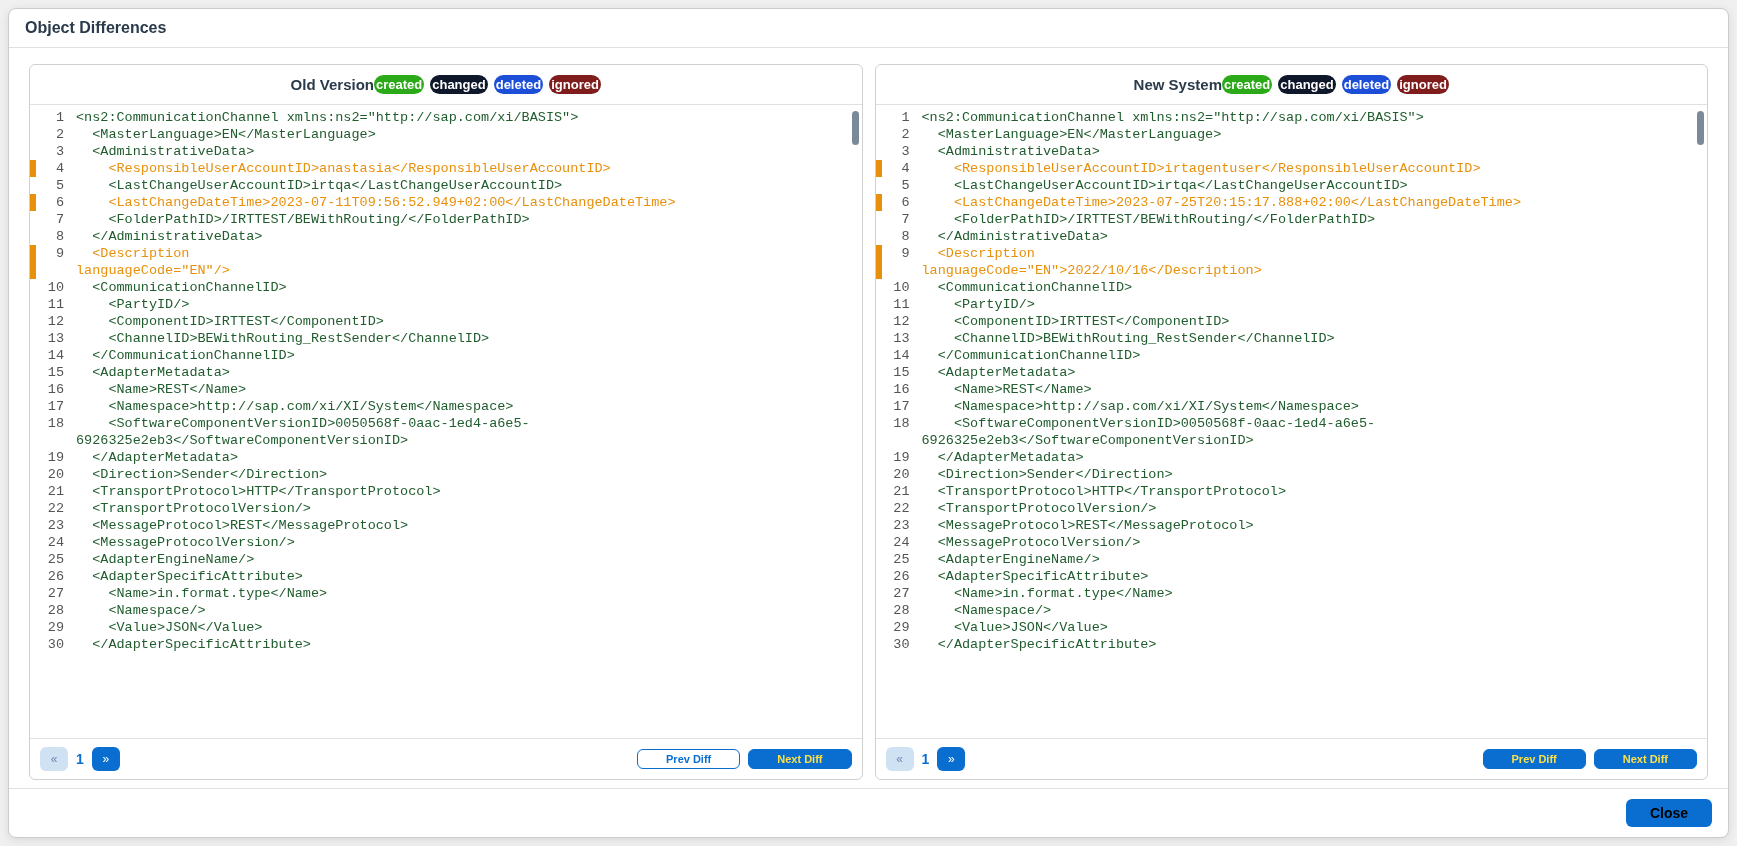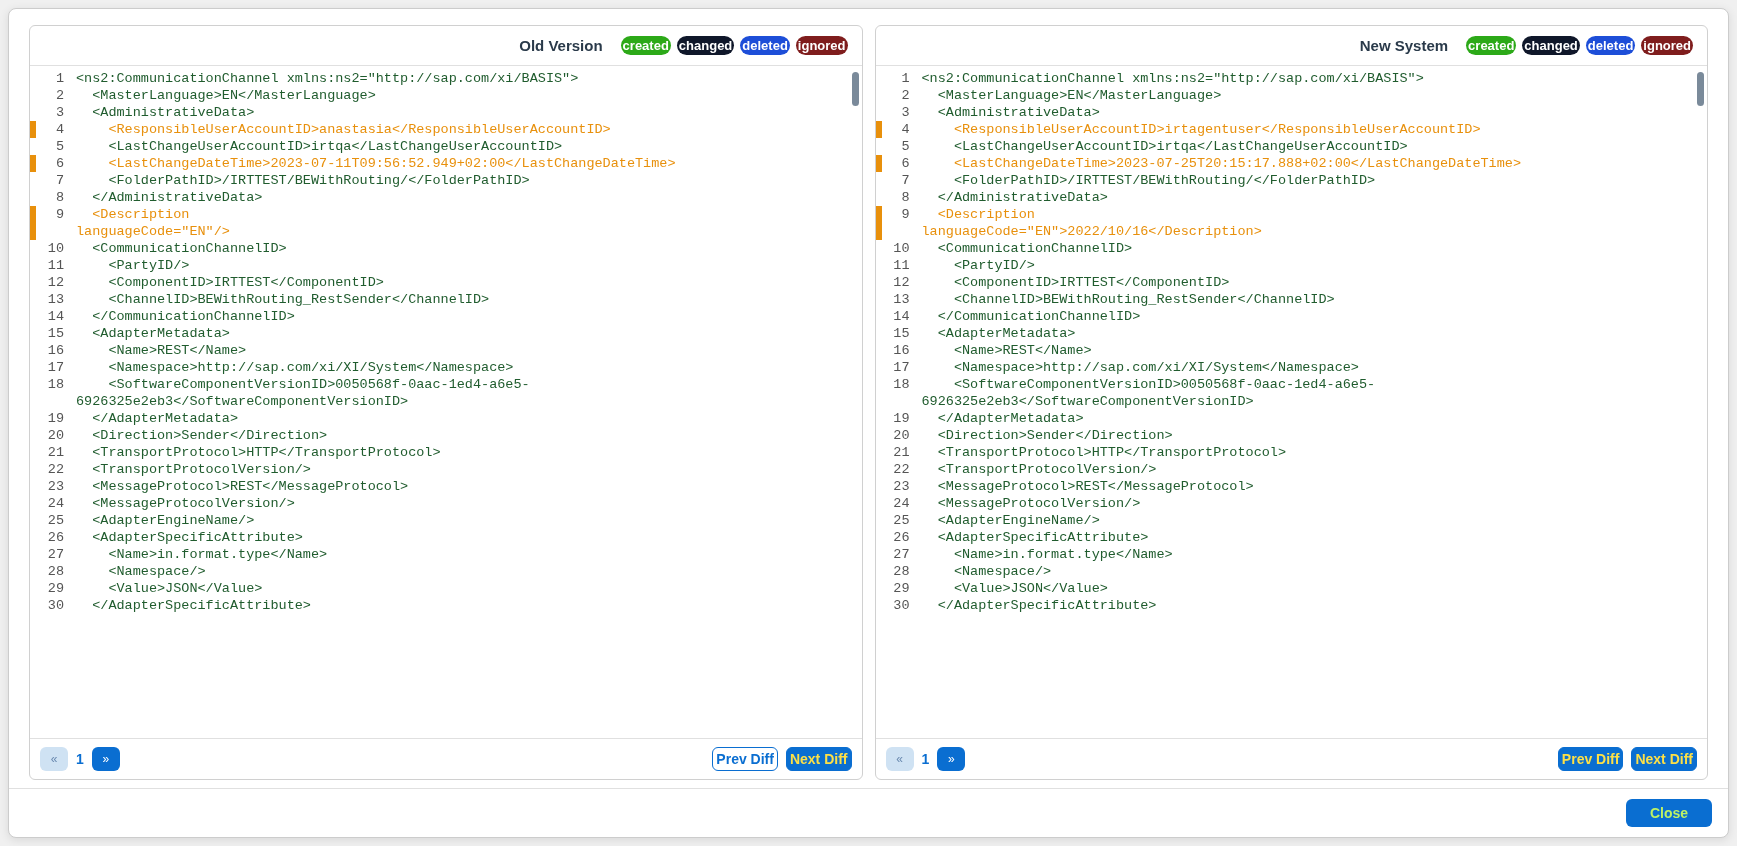--- a/index.html
+++ b/index.html
@@ -36,24 +36,23 @@
   flex: 1;
   border: 1px solid #d0d0d0;
   border-radius: 6px;
   display: flex;
   flex-direction: column;
   min-width: 0;
 }
 .pane-header {
   display: flex;
   align-items: center;
-  justify-content: flex-end;
+  justify-content: center;
   padding: 10px 14px;
   border-bottom: 1px solid #e0e0e0;
-  gap: 18px;
 }
 .pane-title {
   font-weight: 700;
   font-size: 15px;
   color: #2a3a4a;
 }
 .badges { display: flex; gap: 6px; }
 .badge {
   padding: 2px 2px;
   border-radius: 12px;
@@ -126,38 +125,38 @@
   color: #6a8ab0;
   cursor: default;
 }
 .page-num { font-weight: 700; color: #0a6ed1; font-size: 14px; }
 .diff-btns { display: flex; gap: 8px; }
 .diff-btn {
   border: 1.5px solid #0a6ed1;
   color: #0a6ed1;
   background: #fff;
   border-radius: 6px;
-  padding: 3px 3px;
-  font-size: 14px;
+  padding: 3px 28px;
+  font-size: 11px;
   font-weight: 600;
   cursor: pointer;
 }
 .diff-btn.primary {
   background: #0a6ed1;
   color: #fde047;
 }
 .modal-footer {
   display: flex;
   justify-content: flex-end;
   padding: 10px 16px;
   border-top: 1px solid #e0e0e0;
 }
 .close-btn {
   background: #0a6ed1;
-  color: #bef264;
+  color: #000000;
   border: none;
   border-radius: 6px;
   padding: 6px 24px;
   font-size: 14px;
   font-weight: 600;
   cursor: pointer;
 }
 .scroll-indicator {
   position: absolute;
   top: 6px;
@@ -165,20 +164,21 @@
   width: 7px;
   height: 34px;
   background: #7a8a9a;
   border-radius: 4px;
 }
 </style>
 </head>
 <body>
 
 <div class="modal">
+  <div class="modal-header">Object Differences</div>
 
   <div class="modal-body">
 
     <div class="pane">
       <div class="pane-header">
         <span class="pane-title">Old Version</span>
         <div class="badges">
           <span class="badge created">created</span>
           <span class="badge changed">changed</span>
           <span class="badge deleted">deleted</span>

